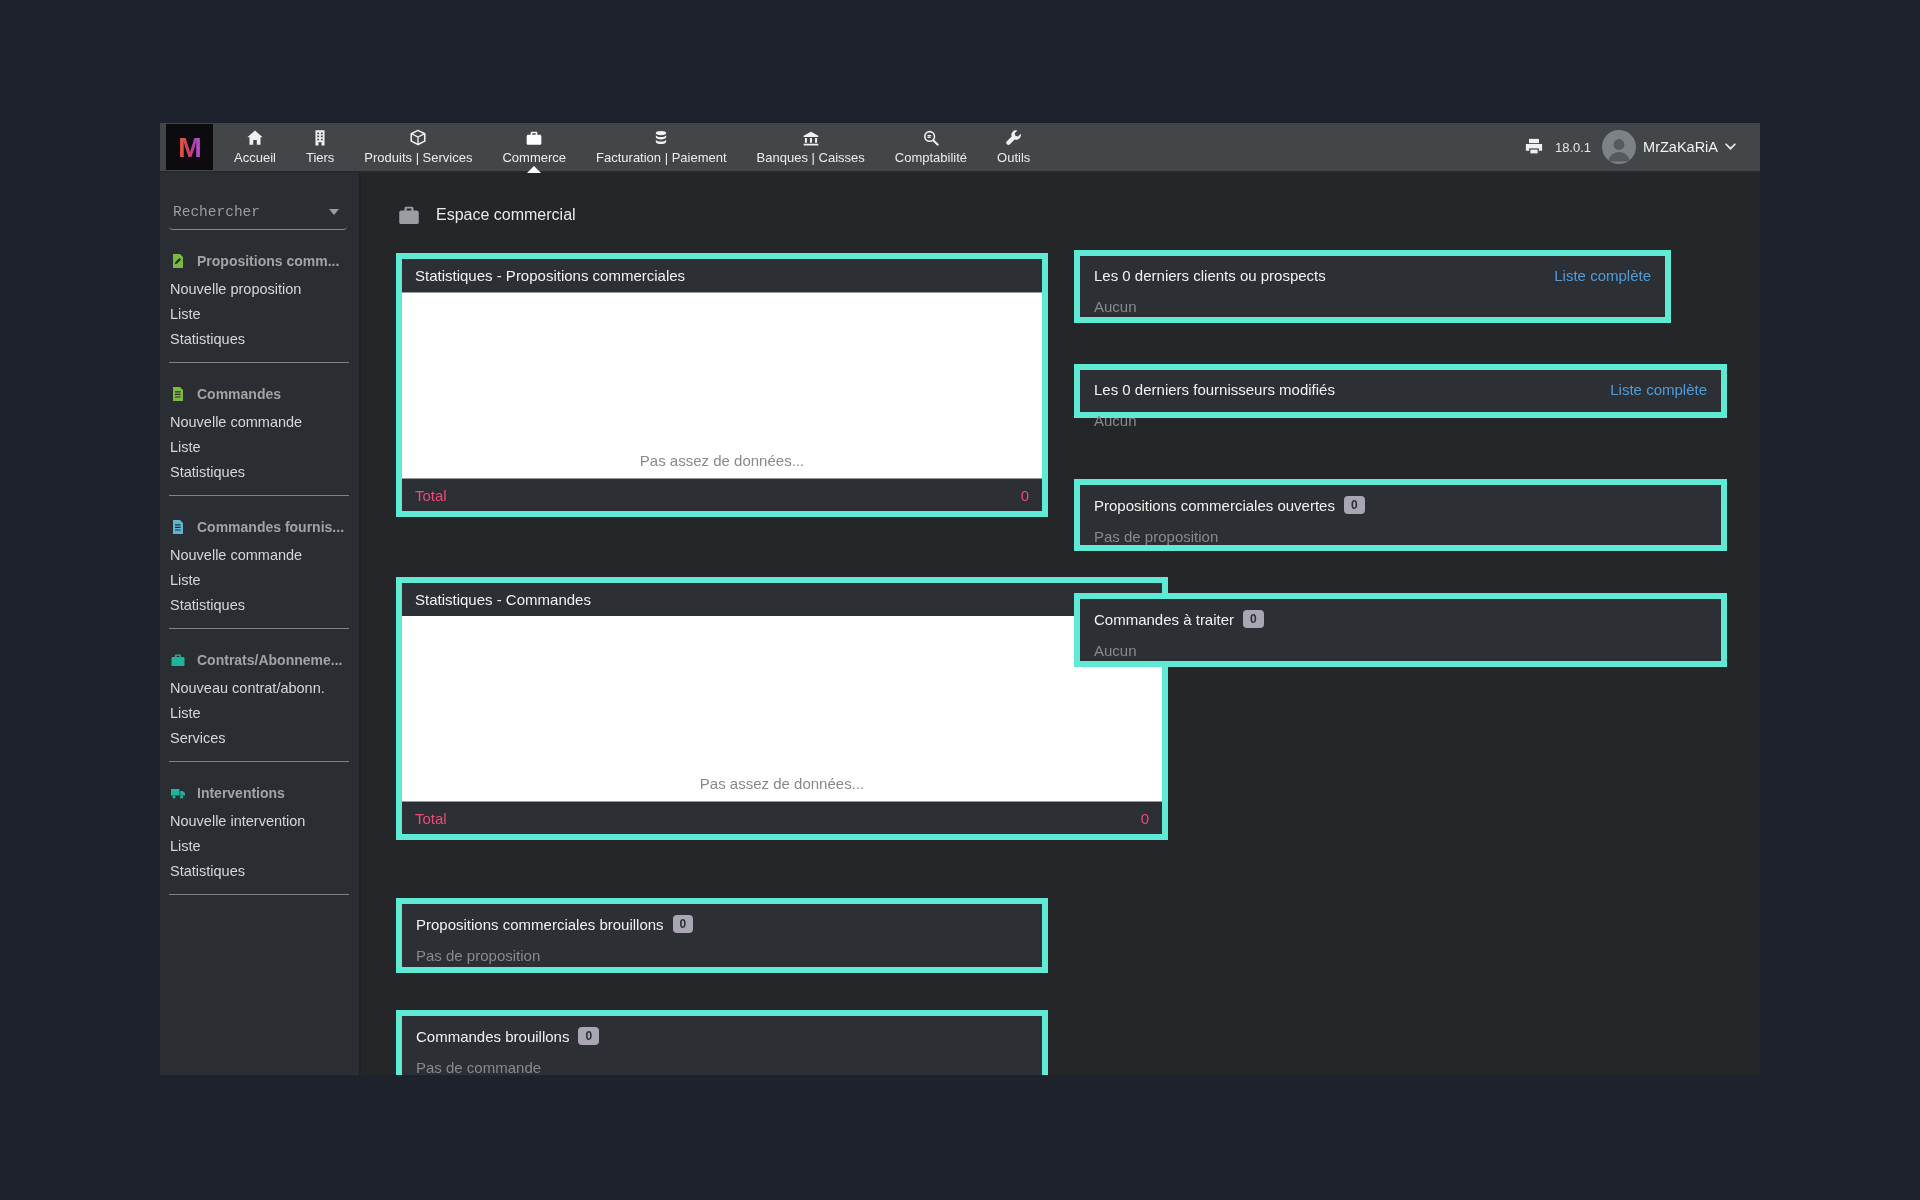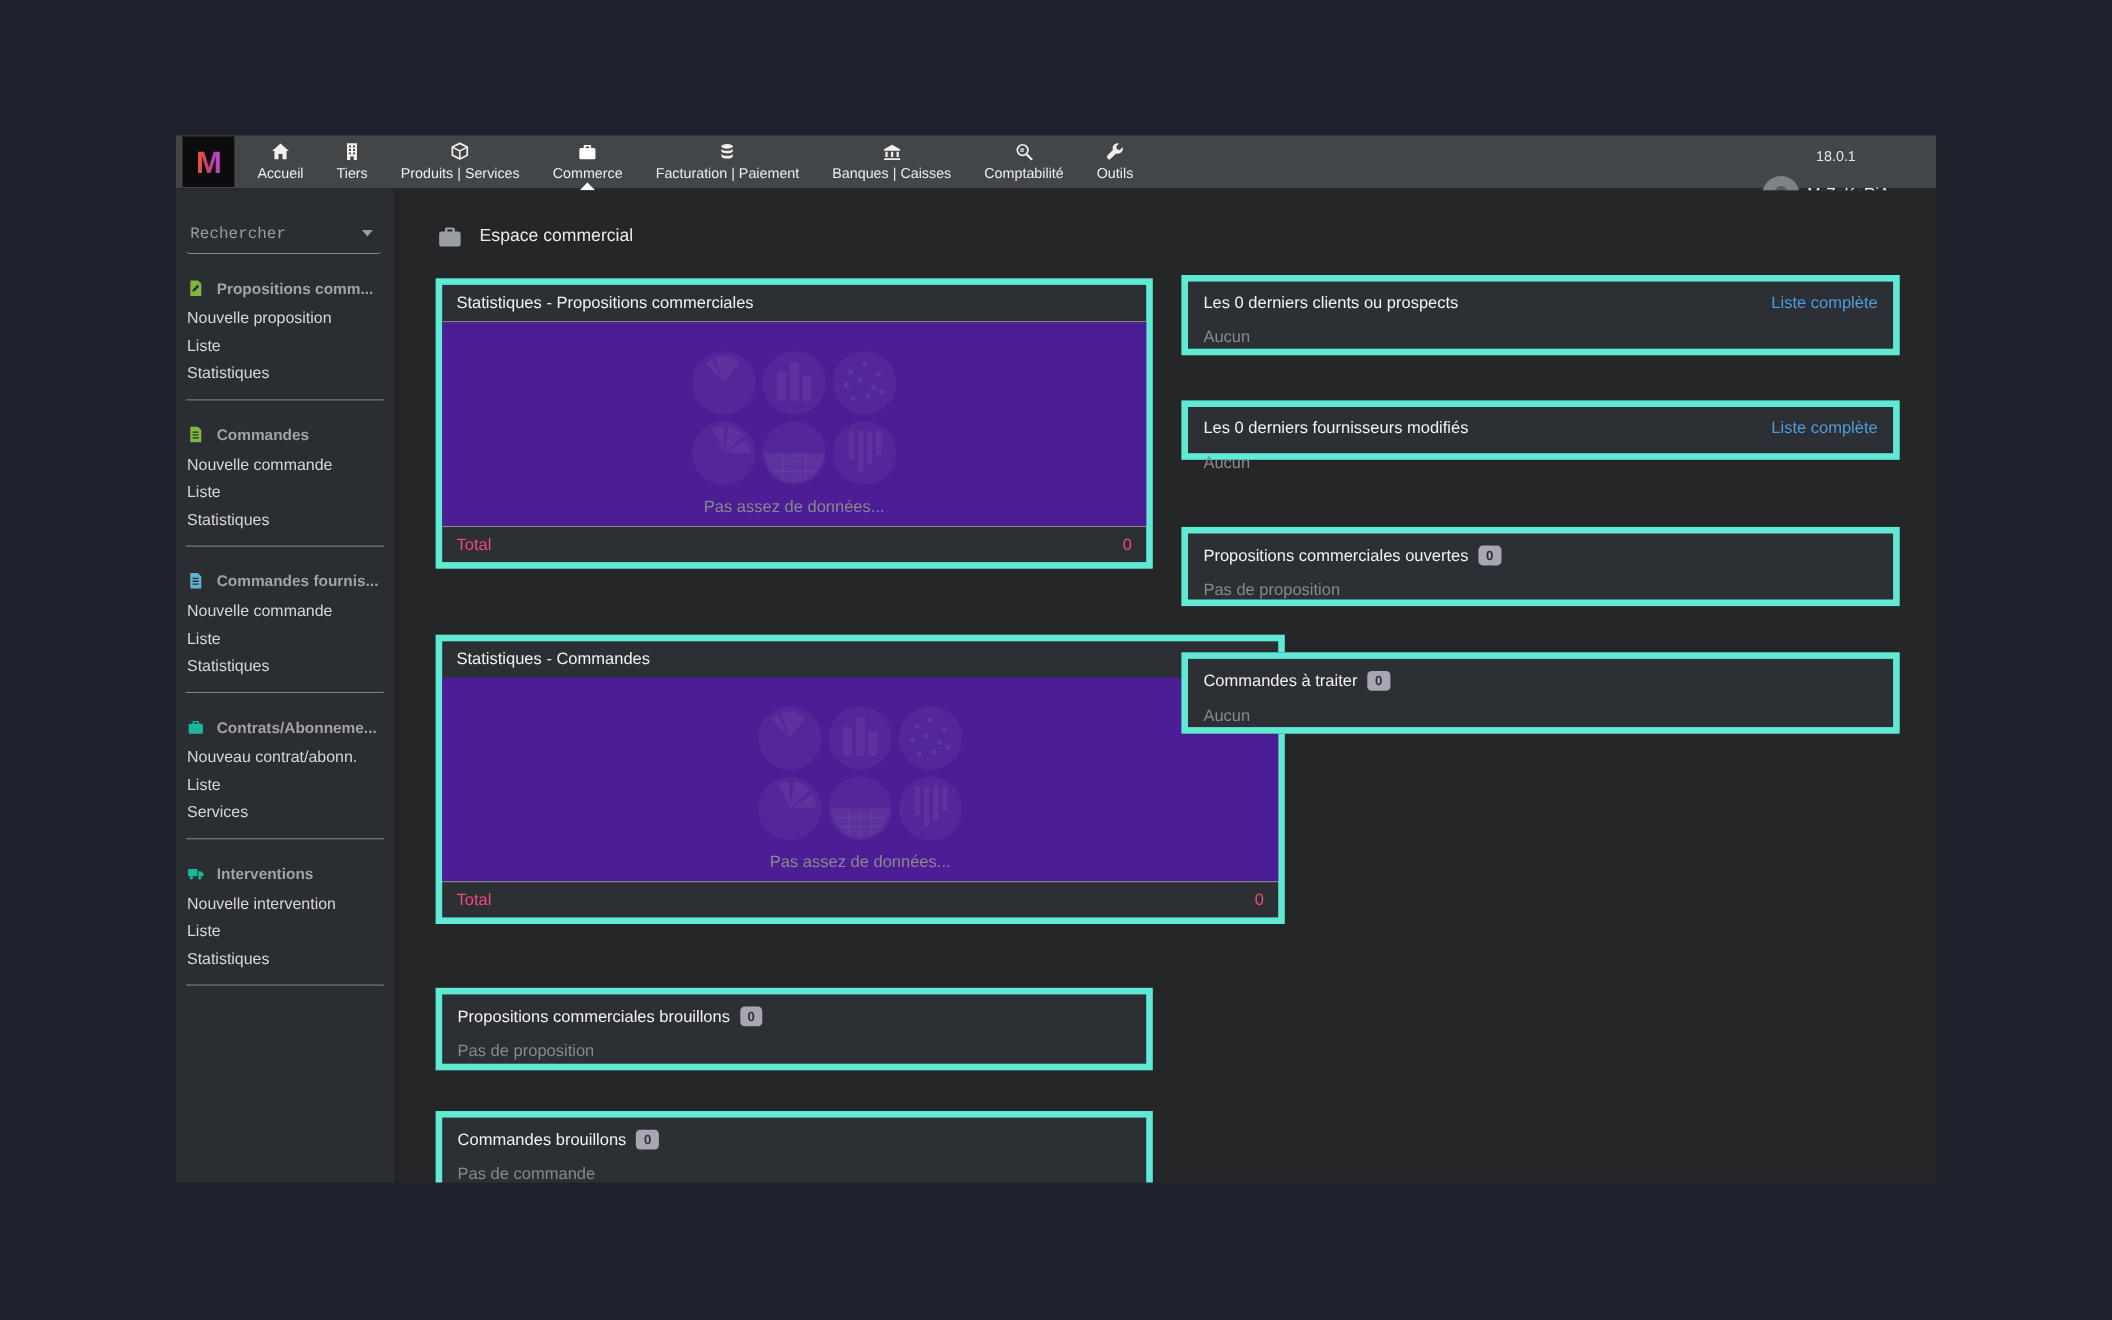--- a/index.html
+++ b/index.html
@@ -28,21 +28,21 @@
     position:relative;display:flex;flex-direction:column;align-items:center;
     justify-content:center;gap:3px;padding:0 15px;cursor:pointer;
   }
   .nav-item .nav-label{font-size:13px;color:#ececec;white-space:nowrap;}
   .nav-item svg{display:block;}
   .caret-up{
     position:absolute;bottom:-2px;left:50%;margin-left:-7px;
     width:0;height:0;border-left:7px solid transparent;
     border-right:7px solid transparent;border-bottom:7px solid #ffffff;
   }
-  .nav-right{margin-left:auto;display:flex;align-items:center;gap:11px;padding-right:24px;flex-direction:column;}
+  .nav-right{margin-left:auto;display:flex;align-items:center;gap:11px;padding-right:24px;}
   .version-text{font-size:13px;color:#e6e6e6;}
   .avatar{
     width:34px;height:34px;border-radius:50%;background:#7d8287;overflow:hidden;
     display:flex;align-items:flex-end;justify-content:center;cursor:pointer;
   }
   .user-chip{display:flex;align-items:center;gap:7px;cursor:pointer;}
   .user-name{font-size:14.5px;color:#f2f2f2;}
   
   .sidebar{
     position:absolute;top:50px;left:0;bottom:0;width:199px;
@@ -83,21 +83,21 @@
     position:absolute;background:#2c2f33;border:6px solid #5eead4;
     box-sizing:border-box;
   }
   
   .stats-card{display:flex;flex-direction:column;}
   .card-header{
     height:33px;line-height:33px;padding:0 13px;font-size:15px;color:#f2f2f2;
     flex:0 0 auto;white-space:nowrap;overflow:hidden;
   }
   .stats-card.first .card-header{border-bottom:1px solid #96989b;}
-  .chart-zone{flex:1 1 auto;position:relative;background:#4c1d95;}
+  .chart-zone{flex:1 1 auto;position:relative;background:#ffffff;}
   .ph-grid{
     position:absolute;top:24px;left:50%;transform:translateX(-50%);
     display:grid;grid-template-columns:repeat(3,62px);grid-auto-rows:62px;gap:2px;
   }
   .ph-grid svg{display:block;}
   .empty-text{
     position:absolute;bottom:9px;left:0;width:100%;text-align:center;
     color:#87898d;font-size:15px;
   }
   .total-row{
@@ -114,21 +114,21 @@
     background:#a8a6b2;color:#2e2e36;font-size:12px;font-weight:bold;
     border-radius:4px;padding:1px 7px;line-height:16px;
   }
   .link{color:#4f9cdb;font-size:15px;text-decoration:none;cursor:pointer;white-space:nowrap;}
   .body-text{margin-top:14px;color:#87898d;font-size:15px;}
   
   #stats-card-0{left:35px;top:80px;width:652px;height:264px;}
   #stats-card-1{left:35px;top:404px;width:772px;height:263px;}
   #draft-card-0{left:35px;top:725px;width:652px;height:75px;}
   #draft-card-1{left:35px;top:837px;width:652px;height:76px;}
-  #right-card-0{left:713px;top:77px;width:653px;height:73px;}
+  #right-card-0{left:713px;top:77px;width:597px;height:73px;}
   #right-card-1{left:713px;top:191px;width:653px;height:54px;}
   #right-card-2{left:713px;top:306px;width:653px;height:72px;}
   #right-card-3{left:713px;top:420px;width:653px;height:74px;}
 </style>
 </head>
 <body>
 
 <div class="window">
 
   <div class="topnav">

